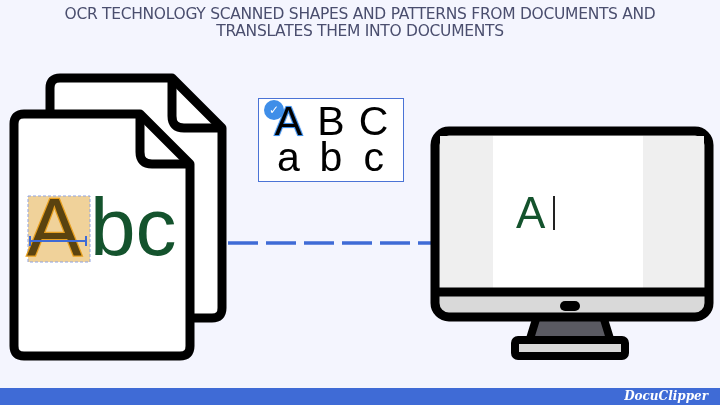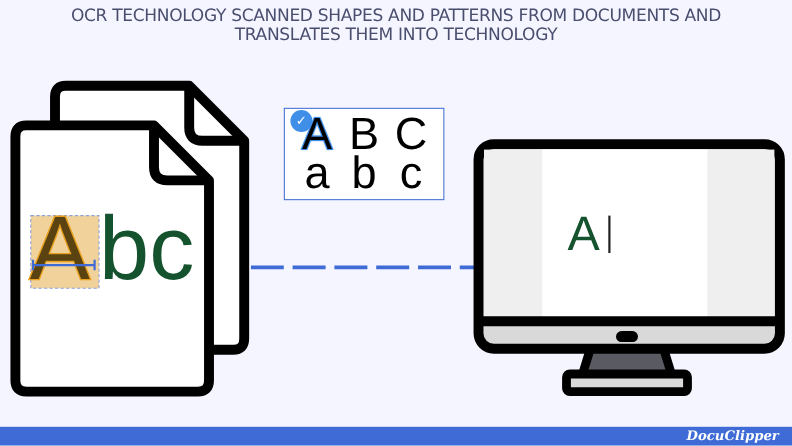--- a/index.html
+++ b/index.html
@@ -47,21 +47,21 @@
     position: absolute; left: 5px; top: 1px; width: 20px; height: 20px;
     border-radius: 50%; background: #3f8ee8; color: #fff;
     font-size: 12px; line-height: 20px; text-align: center; font-family: "DejaVu Sans", sans-serif;
   }
 </style>
 </head>
 <body>
 
 <div class="title">
   <div>OCR TECHNOLOGY SCANNED SHAPES AND PATTERNS FROM DOCUMENTS AND</div>
-  <div>TRANSLATES THEM INTO TECHNOLOGY</div>
+  <div>TRANSLATES THEM INTO DOCUMENTS</div>
 </div>
 
 <svg class="abs" style="left:0;top:60px" width="240" height="310" viewBox="0 0 240 310">
 
   <path d="M60 18 Q50 18 50 28 L50 248 Q50 258 60 258 L212 258 Q222 258 222 248 L222 68 L172 18 Z" fill="#ffffff" stroke="#000" stroke-width="9" stroke-linejoin="round"></path>
   <path d="M172 18 L172 56 Q172 68 184 68 L222 68" fill="none" stroke="#000" stroke-width="9" stroke-linejoin="round"></path>
 
   <path d="M24 54 Q14 54 14 64 L14 286 Q14 296 24 296 L180 296 Q190 296 190 286 L190 104 L140 54 Z" fill="#ffffff" stroke="#000" stroke-width="9" stroke-linejoin="round"></path>
   <path d="M140 54 L140 92 Q140 104 152 104 L190 104" fill="none" stroke="#000" stroke-width="9" stroke-linejoin="round"></path>
 

